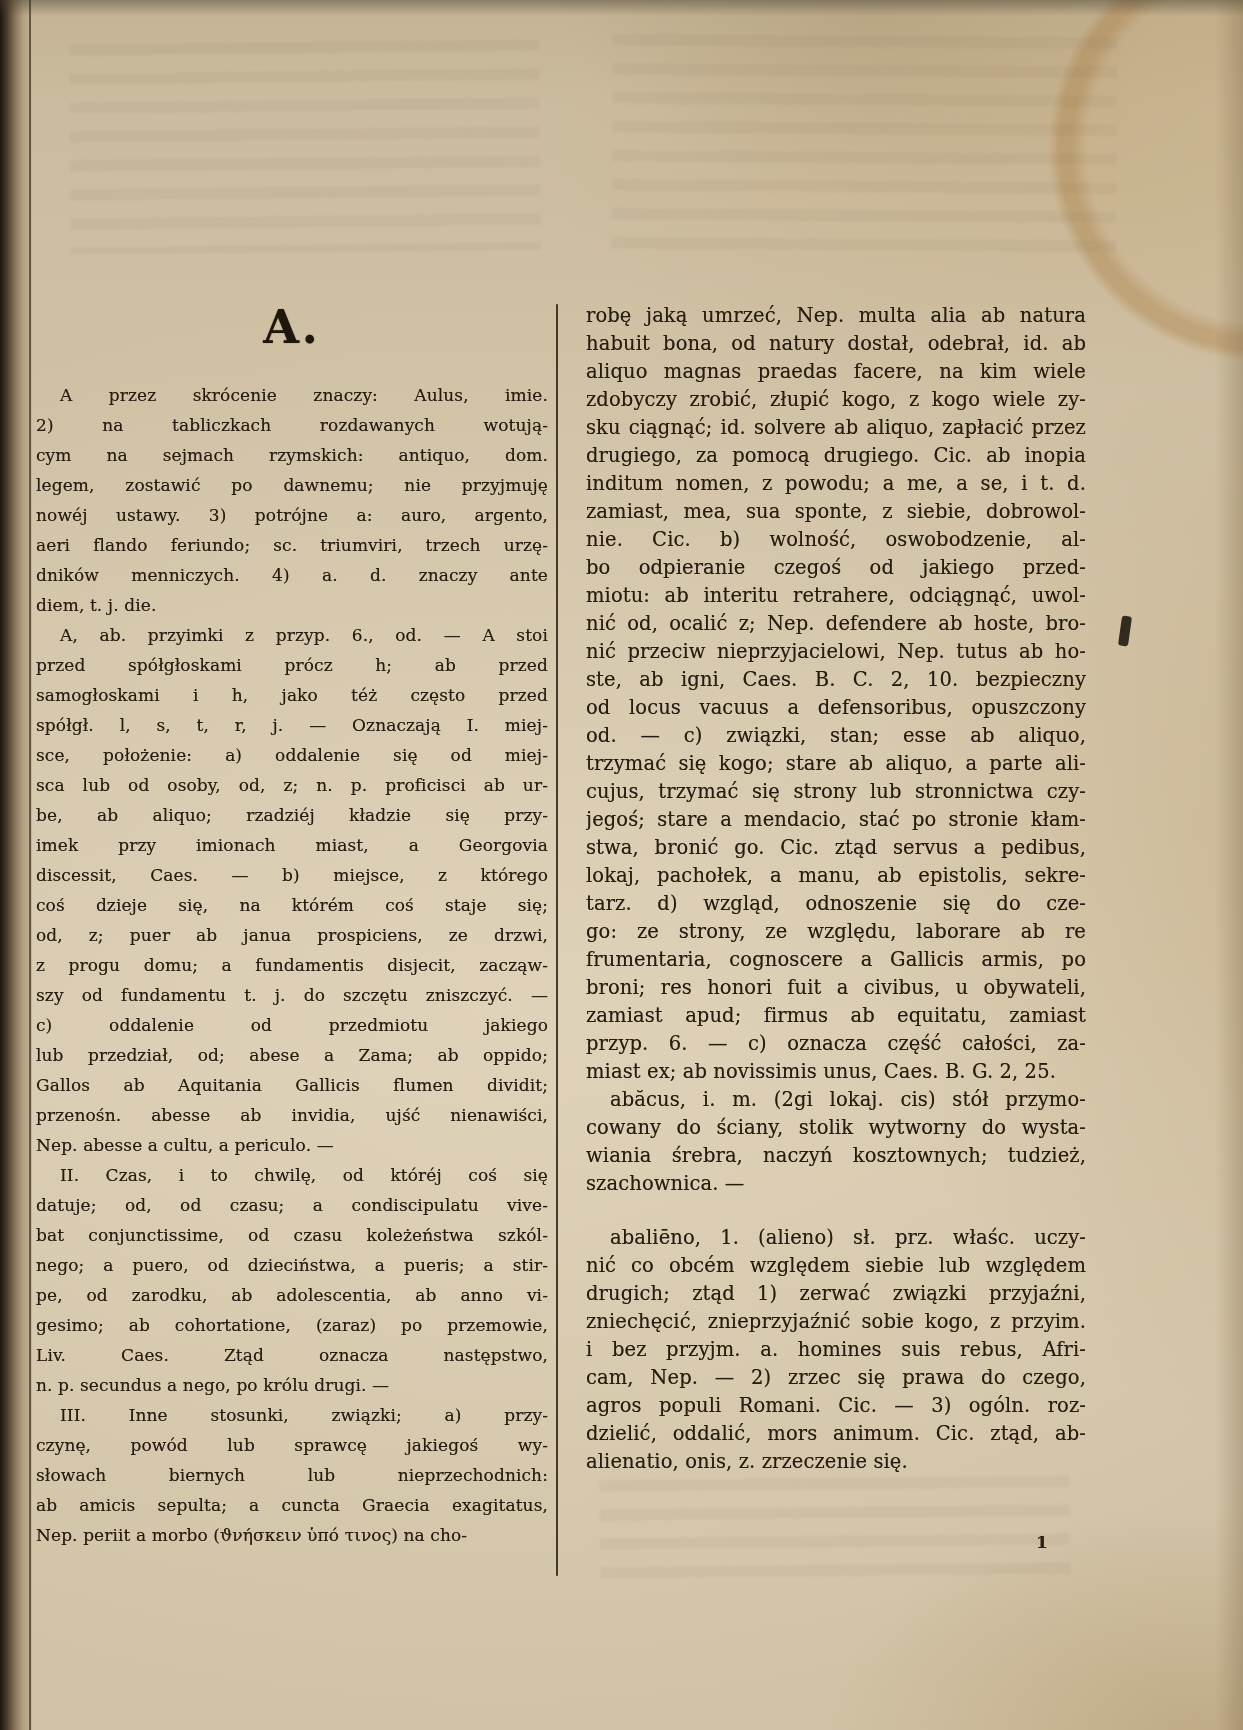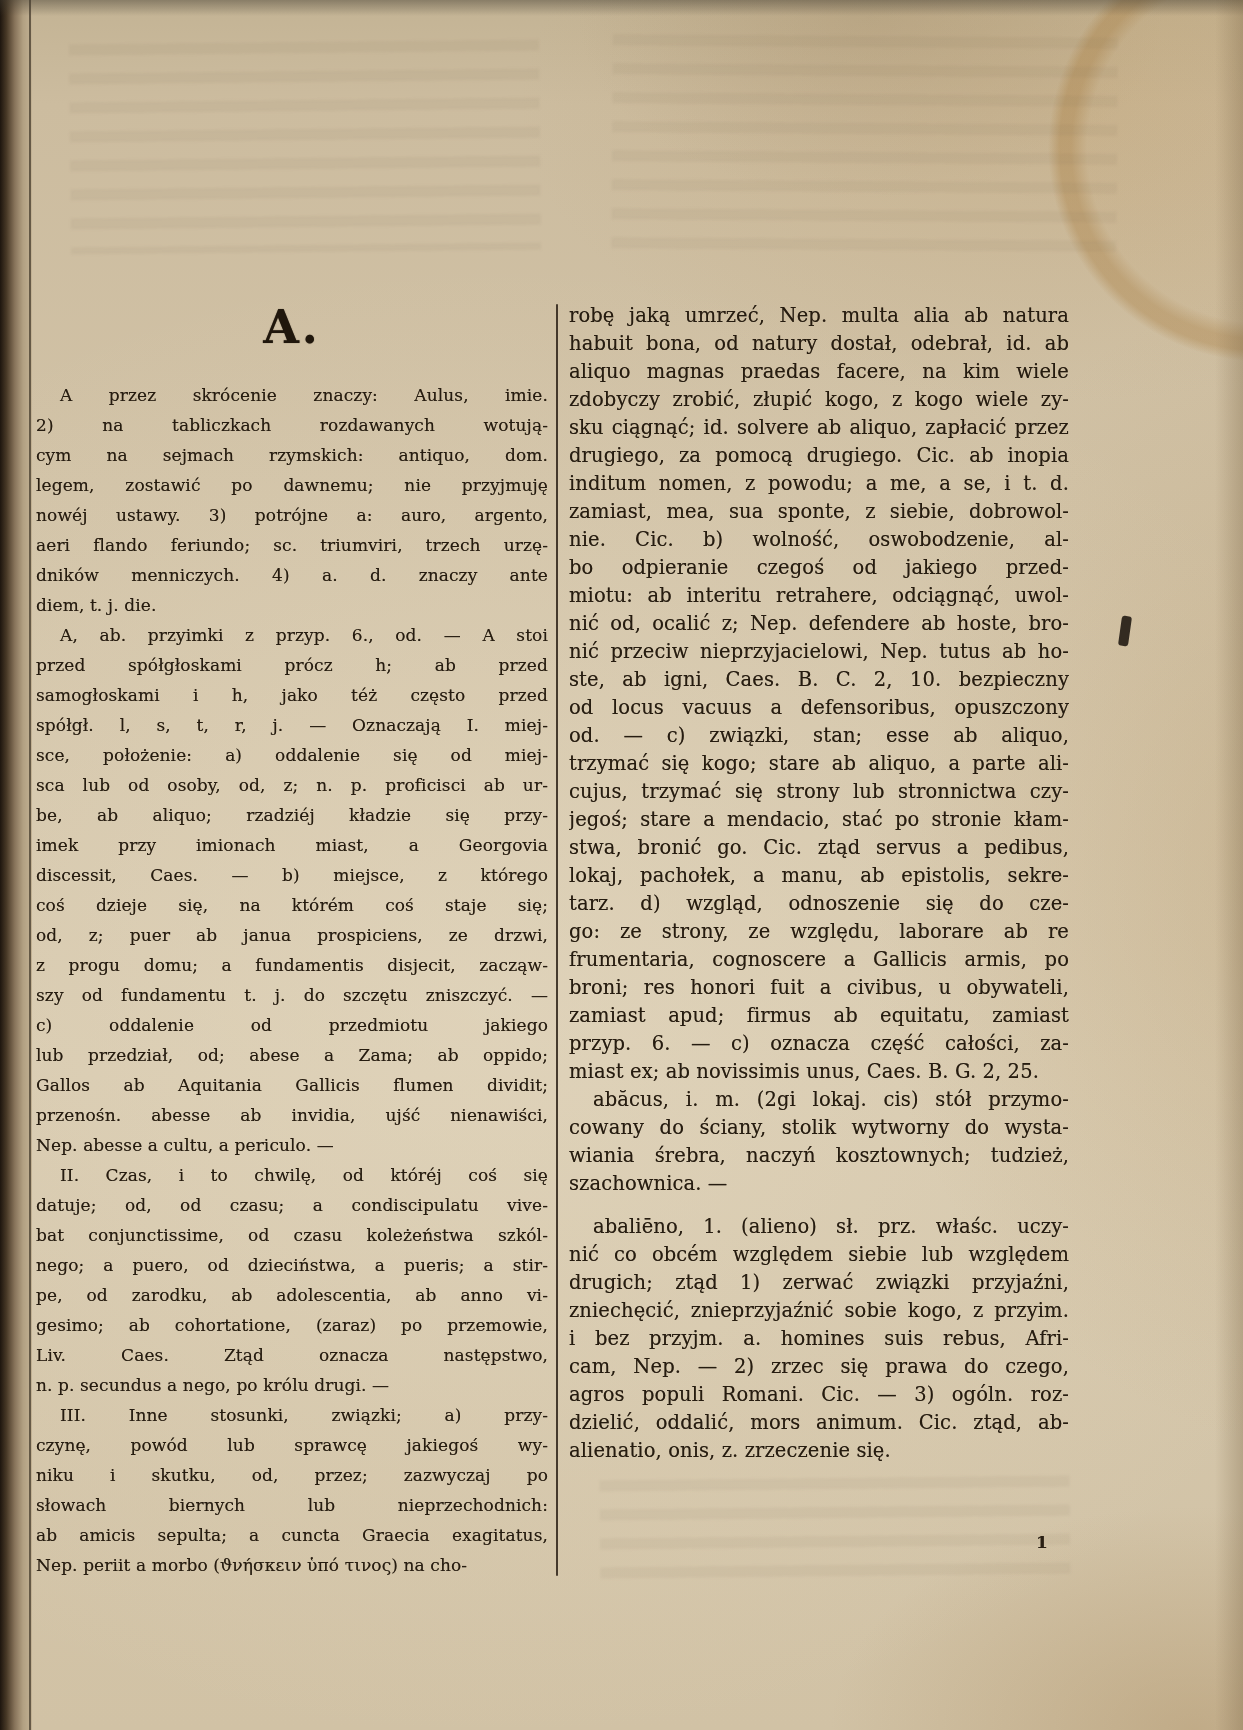--- a/index.html
+++ b/index.html
@@ -35,38 +35,38 @@
   .mark{position:absolute;background:#17100a;border-radius:3px}
   .m1{left:22px;top:652px;width:9px;height:16px;opacity:.8}
   .m2{left:20px;top:1256px;width:10px;height:12px;opacity:.55}
   .m3{left:1120px;top:616px;width:10px;height:30px;transform:rotate(8deg);opacity:.85}
 
   .textblock{position:absolute;left:36px;top:296px;width:1074px;color:#261c10}
   .divider{position:absolute;left:520px;top:8px;width:2px;height:1272px;
     background:#241a10;opacity:.82;border-radius:1px}
   .col{position:absolute;top:0}
   .col-left{left:0;width:512px}
-  .col-right{left:533px;top:6px;width:500px}
+  .col-right{left:550px;top:6px;width:500px}
 
   .heading{
     text-align:center;font-weight:bold;font-size:46px;line-height:54px;
     letter-spacing:3px;margin:4px 0 26px 0;color:#20170c;
     text-shadow:0 0 1px rgba(32,23,12,.6);
   }
   .line{
     text-align:justify;text-align-last:justify;
     letter-spacing:.1px;white-space:normal;overflow:hidden;
     text-shadow:0 0 .5px rgba(38,28,16,.55);
   }
   .col-left .line{font-size:17px;line-height:30px;height:30px}
   .col-right .line{font-size:19.5px;line-height:28px;height:28px}
   .line.para-end{text-align-last:left}
   .paragraph .line.para-start{text-indent:24px}
   .col-right .paragraph:first-child .line.para-start{text-indent:0}
-  .col-right .paragraph:nth-child(3){margin-top:15px}
+  .col-right .paragraph:nth-child(3){margin-top:26px}
 
   .page-number{
     position:absolute;left:1036px;top:1532px;font-size:17px;font-weight:bold;
     color:#2a2014;text-shadow:0 0 .5px rgba(42,32,20,.6);
   }
 </style>
 </head>
 <body>
 
 <div class="page">
@@ -116,21 +116,20 @@
             <div class="line">bat conjunctissime, od czasu koleżeństwa szkól-</div>
             <div class="line">nego; a puero, od dzieciństwa, a pueris; a stir-</div>
             <div class="line">pe, od zarodku, ab adolescentia, ab anno vi-</div>
             <div class="line">gesimo; ab cohortatione, (zaraz) po przemowie,</div>
             <div class="line">Liv. Caes. Ztąd oznacza następstwo,</div>
             <div class="line para-end">n. p. secundus a nego, po królu drugi. —</div>
           </div>
           <div class="paragraph">
             <div class="line para-start">III. Inne stosunki, związki; a) przy-</div>
             <div class="line">czynę, powód lub sprawcę jakiegoś wy-</div>
-            <div class="line">niku i skutku, od, przez; zazwyczaj po</div>
             <div class="line">słowach biernych lub nieprzechodnich:</div>
             <div class="line">ab amicis sepulta; a cuncta Graecia exagitatus,</div>
             <div class="line para-end">Nep. periit a morbo (ϑνήσκειν ὑπό τινος) na cho-</div>
           </div>
         </div>
     </div>
 
     <div class="col col-right">
         <div class="paragraph">
           <div class="line para-start">robę jaką umrzeć, Nep. multa alia ab natura</div>

